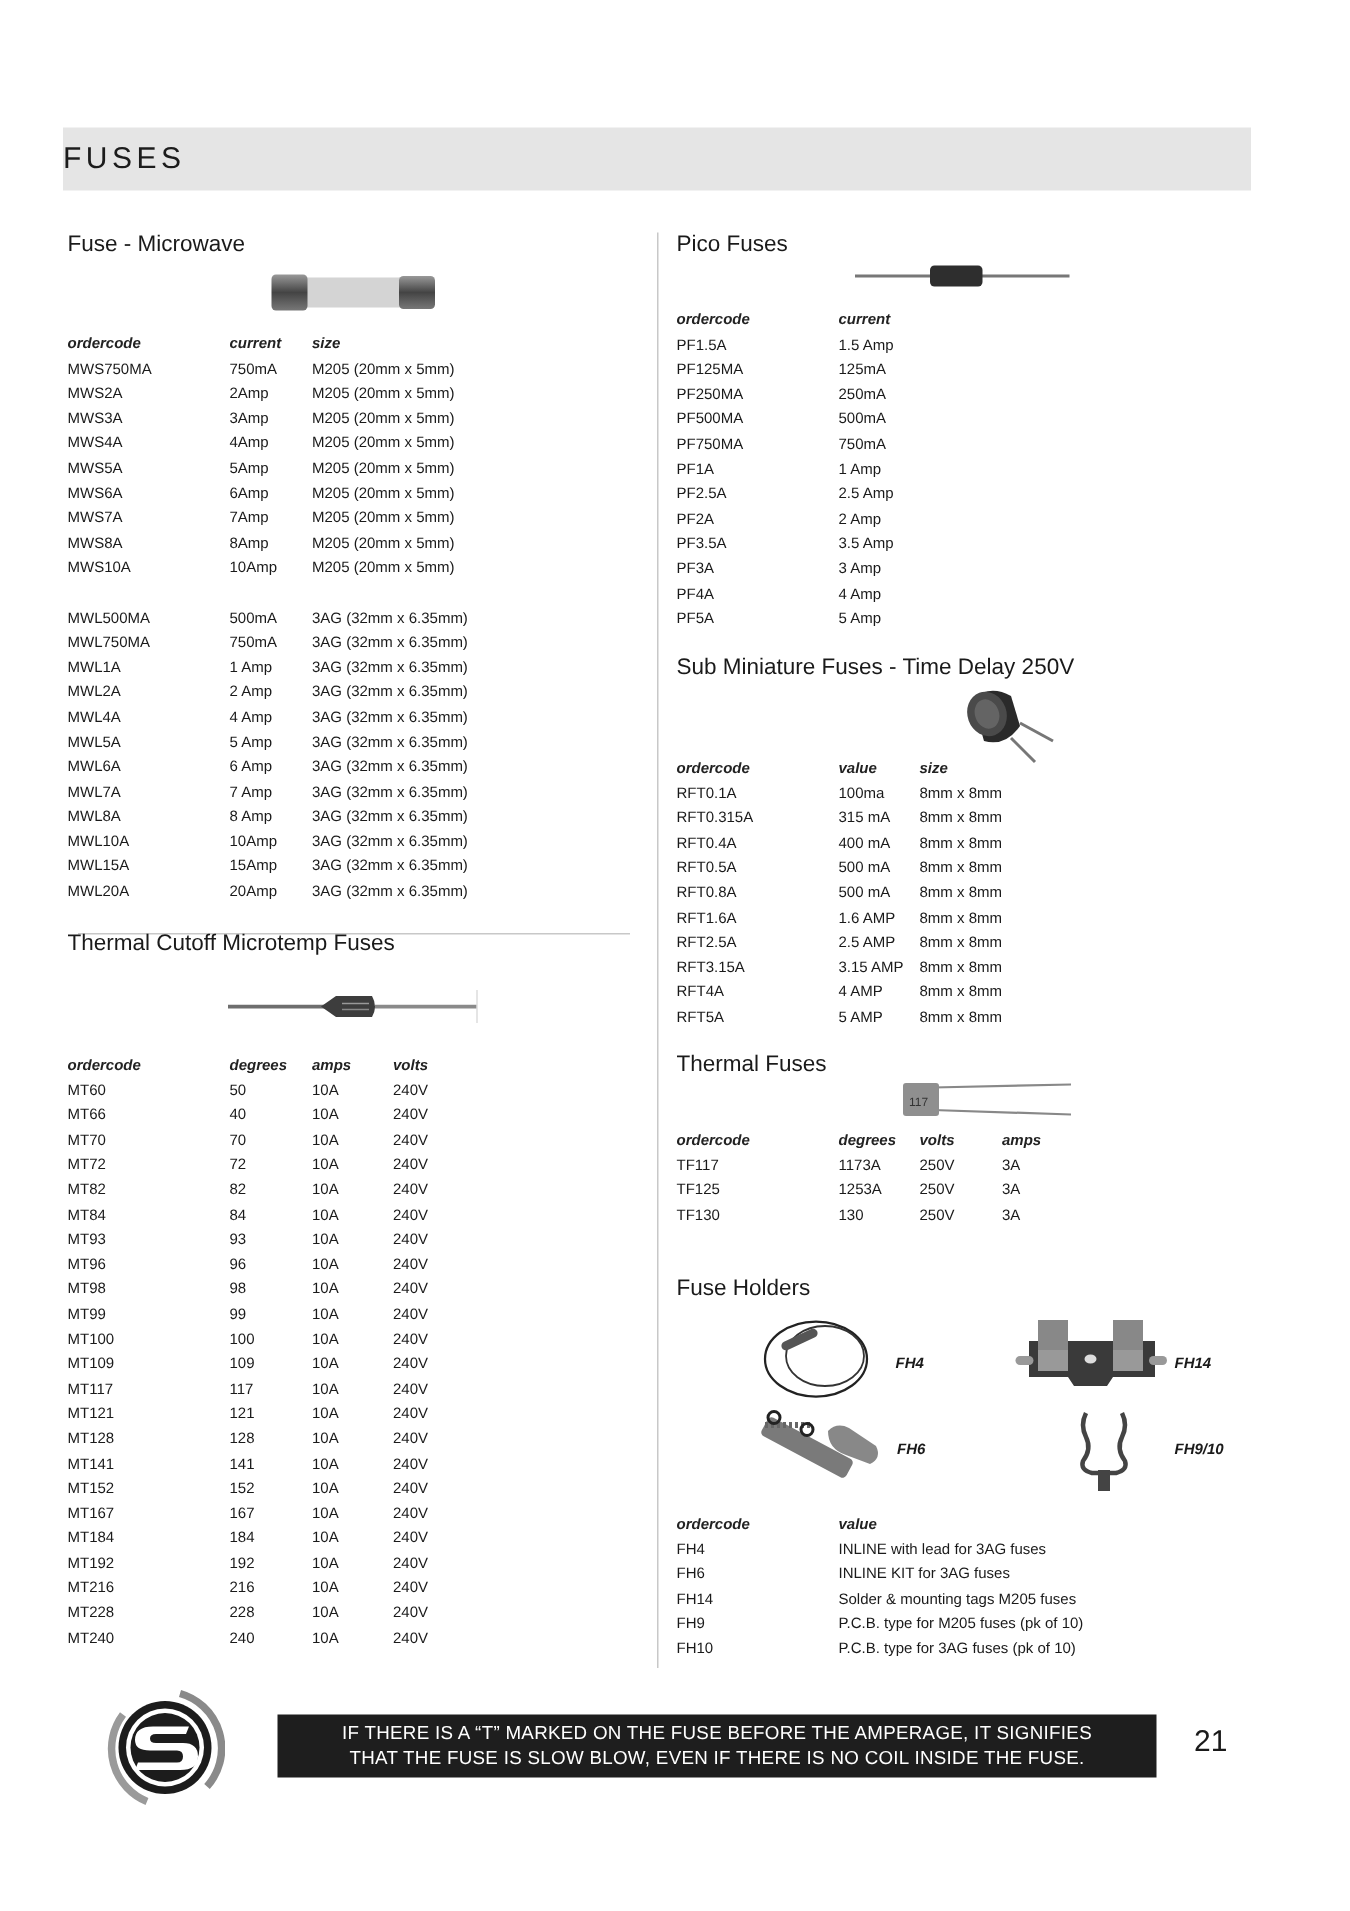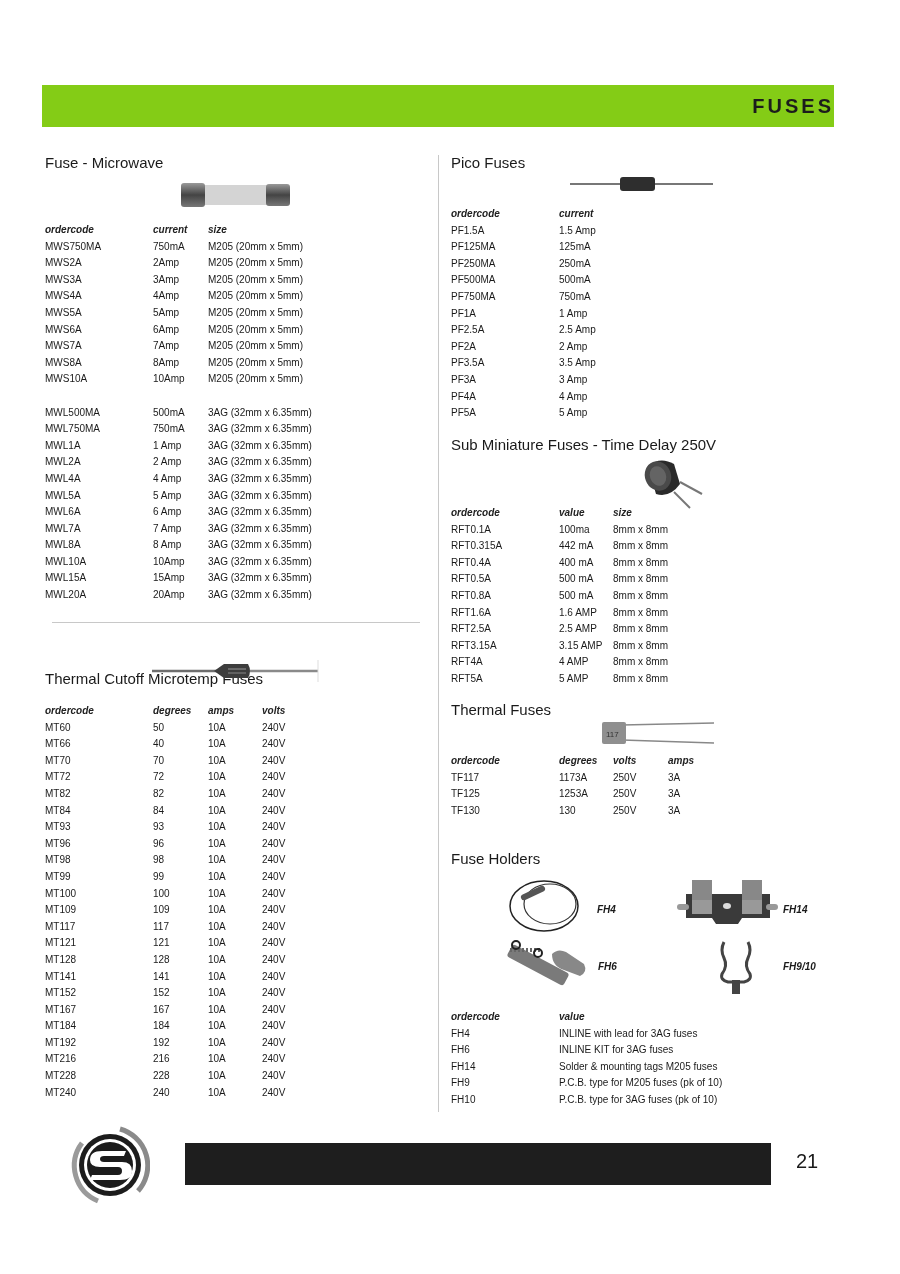--- a/index.html
+++ b/index.html
@@ -1,19 +1,19 @@
 <!DOCTYPE html>
 <html><head>
 <meta charset="utf-8">
 <style>
   html, body { margin: 0; padding: 0; background: #ffffff; }
   body { width: 900px; height: 1274px; position: relative; overflow: hidden;
          font-family: "Liberation Sans", sans-serif; color: #1a1a1a; }
   .banner { position: absolute; left: 42px; top: 85px; width: 792px; height: 42px;
-            background: #84cc16; display: flex; align-items: center; justify-content: flex-end; font-weight: bold; }
+            background: #e5e5e5; display: flex; align-items: center; justify-content: flex-start; }
   .banner span { font-size: 20px; letter-spacing: 3px; color: #1c1c1c; }
   .col-divider { position: absolute; left: 438px; top: 155px; width: 1px; height: 957px; background: #c8c8c8; }
   .hr-left { position: absolute; left: 52px; top: 622px; width: 368px; height: 1px; background: #c8c8c8; }
   .sec-title { position: absolute; font-size: 15px; color: #1a1a1a; white-space: nowrap; }
   .tbl { position: absolute; font-size: 10px; line-height: 16.6px; }
   .row { display: flex; white-space: nowrap; }
   .row span { display: block; }
   .hdr span { font-style: italic; font-weight: bold; color: #222; }
   .gap { height: 16.6px; }
   .pic { position: absolute; }
@@ -155,21 +155,21 @@
       <span style="width:55px">15Amp</span>
       <span>3AG (32mm x 6.35mm)</span>
     </div>
   <div class="row">
       <span style="width:108px">MWL20A</span>
       <span style="width:55px">20Amp</span>
       <span>3AG (32mm x 6.35mm)</span>
     </div>
 </div>
 
-<div class="sec-title" style="left:45px;top:670px;">Thermal Cutoff Microtemp Fuses</div>
+<div class="sec-title" style="left:45px;top:620px;">Thermal Cutoff Microtemp Fuses</div>
 <svg class="pic" style="left:152px;top:660px;" width="168" height="22">
   <line x1="0" y1="11" x2="70" y2="11" stroke="#6e6e6e" stroke-width="2.5"></line>
   <line x1="98" y1="11" x2="166" y2="11" stroke="#8a8a8a" stroke-width="2.5"></line>
   <path d="M62 11 L72 4 L96 4 Q100 11 96 18 L72 18 Z" fill="#3d3d3d"></path>
   <line x1="76" y1="9" x2="94" y2="9" stroke="#999" stroke-width="1"></line>
   <line x1="76" y1="13" x2="94" y2="13" stroke="#888" stroke-width="1"></line>
   <line x1="166" y1="0" x2="166" y2="22" stroke="#dddddd" stroke-width="1"></line>
 </svg>
 
 <div class="tbl" style="left:45px;top:703px;">
@@ -395,21 +395,21 @@
     <span style="width:54px">value</span>
     <span>size</span>
   </div>
   <div class="row">
       <span style="width:108px">RFT0.1A</span>
       <span style="width:54px">100ma</span>
       <span>8mm x 8mm</span>
     </div>
   <div class="row">
       <span style="width:108px">RFT0.315A</span>
-      <span style="width:54px">442 mA</span>
+      <span style="width:54px">315 mA</span>
       <span>8mm x 8mm</span>
     </div>
   <div class="row">
       <span style="width:108px">RFT0.4A</span>
       <span style="width:54px">400 mA</span>
       <span>8mm x 8mm</span>
     </div>
   <div class="row">
       <span style="width:108px">RFT0.5A</span>
       <span style="width:54px">500 mA</span>
@@ -548,15 +548,17 @@
 <svg class="logo" viewBox="0 0 82 80">
   <path d="M52 4 A38 38 0 0 1 70 66" fill="none" stroke="#8a8a8a" stroke-width="5"></path>
   <path d="M14 18 A38 38 0 0 0 30 76" fill="none" stroke="#9a9a9a" stroke-width="5"></path>
   <circle cx="42" cy="40" r="31" fill="#1c1c1c"></circle>
   <circle cx="42" cy="40" r="26" fill="#ffffff"></circle>
   <circle cx="42" cy="40" r="23" fill="#1c1c1c"></circle>
   <path d="M58 26 L34 26 Q22 26 22 35 Q22 42 32 42 L50 42 Q54 42 54 46 Q54 50 50 50 L24 50 L22 55 L52 55 Q64 55 64 46 Q64 37 54 37 L36 37 Q32 37 32 34 Q32 31 36 31 L56 31 Z" fill="#ffffff"></path>
 </svg>
 
 <div class="notice">
+  <div>IF THERE IS A “T” MARKED ON THE FUSE BEFORE THE AMPERAGE, IT SIGNIFIES</div>
+  <div>THAT THE FUSE IS SLOW BLOW, EVEN IF THERE IS NO COIL INSIDE THE FUSE.</div>
 </div>
 
 <div class="page-num">21</div>
 
 </body></html>

